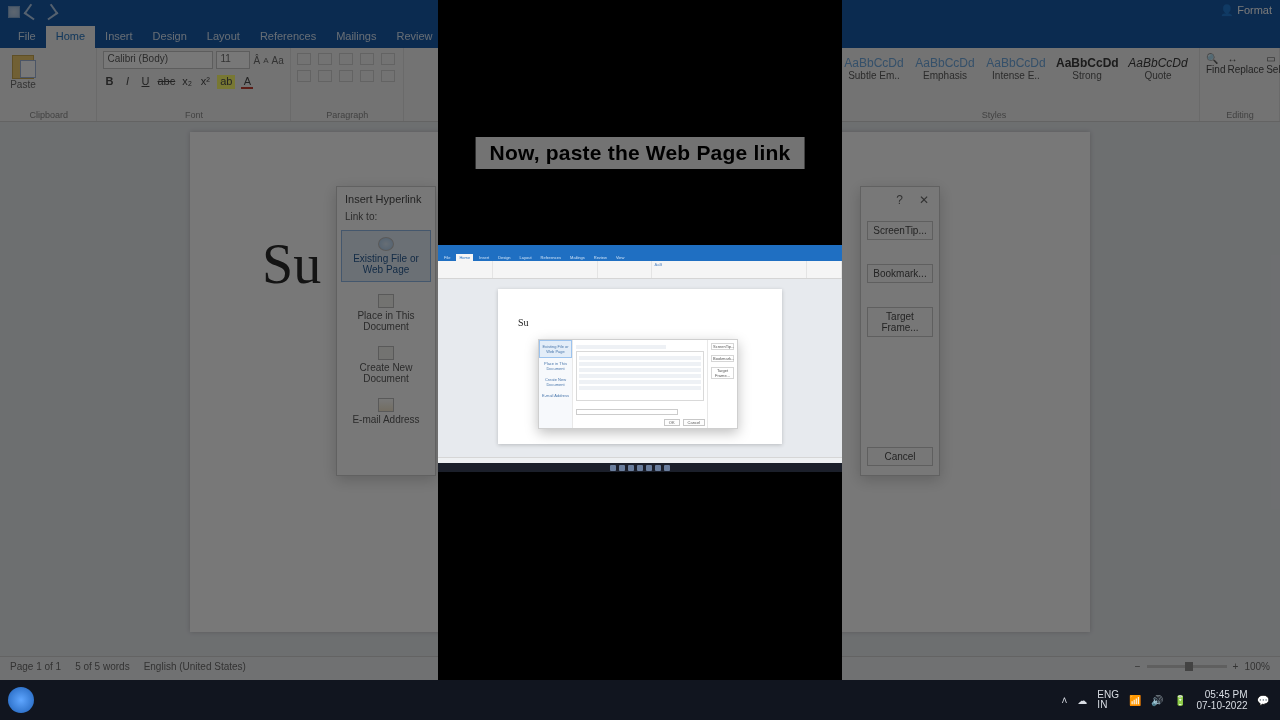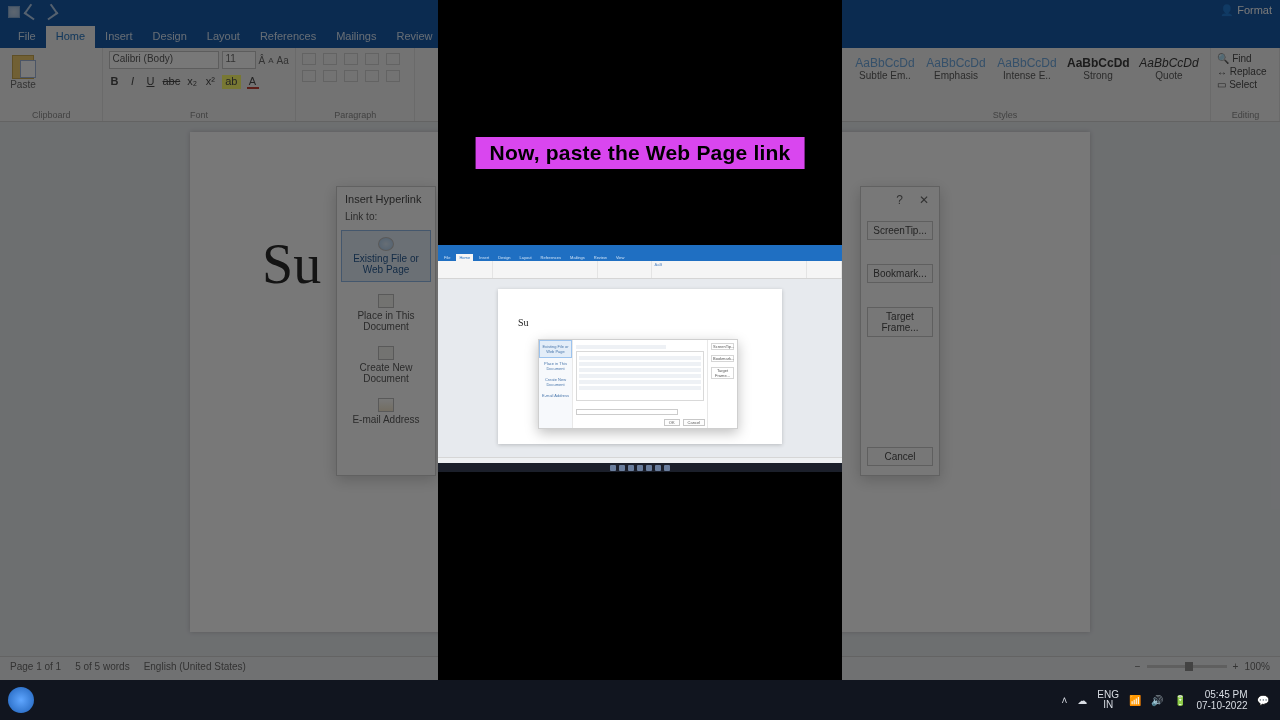--- a/index.html
+++ b/index.html
@@ -43,21 +43,21 @@
   .b { font-weight:bold; } .i { font-style:italic; } .u { text-decoration:underline; }
 
   .para-icons { display:flex; flex-wrap:wrap; gap:5px 7px; padding-top:2px;}
   .pi { width:14px; height:12px; border:1px solid #bbb; opacity:0.6;}
 
   .styles-row { display:flex; gap:9px; padding:5px 4px 0;}
   .style-chip { text-align:center; font-size:10px; color:#555; width:62px;}
   .style-chip .preview { font-size:12px; color:#333; }
   .style-chip.subtle .preview { color:#6aa6df; }
   .style-chip.strong .preview { font-weight:bold; }
-  .editing-col { display:flex; flex-direction:column; gap:2px; font-size:10px; color:#444; padding-top:2px;}
+  .editing-col { display:flex; gap:2px; font-size:10px; color:#444; padding-top:2px;}
 
   .bg-docarea { position:absolute; top:122px; left:0; right:0; bottom:64px; background:#e7eaee; }
   .bg-page { position:absolute; top:10px; left:190px; width:900px; height:500px; background:#fff; box-shadow:0 0 5px rgba(0,0,0,0.2); padding:100px 72px; }
   .bg-page h1 { font-family:"Times New Roman",serif; font-size:56px; font-weight:normal; color:#222; }
 
   
   .dlg-left { position:absolute; top:186px; left:336px; width:100px; height:290px; background:#fff; border:1px solid #ccc; box-shadow:0 4px 14px rgba(0,0,0,0.2);}
   .dlg-left-title { font-size:11px; color:#444; padding:6px 8px; }
   .dlg-left-sel { background:#e3edf8; border:1px solid #8cb6e6; margin:4px; padding:6px 2px; text-align:center; font-size:10px; color:#215690;}
   .dlg-left-item { text-align:center; font-size:10px; color:#555; padding:8px 2px 6px;}
@@ -75,21 +75,21 @@
 
   
   .taskbar { position:absolute; left:0; right:0; bottom:0; height:40px; background:#11151f; display:flex; align-items:center; color:#d9dde4; font-size:10px; }
   .tb-start { width:26px; height:26px; margin-left:8px; border-radius:50%; background:radial-gradient(circle,#5fa6ff 0%, #2b6ec6 80%); }
   .tb-right { position:absolute; right:10px; display:flex; align-items:center; gap:10px; }
   .tb-time { text-align:right; line-height:11px; }
 
   
   .video-col { position:absolute; left:438px; top:0; width:404px; height:720px; background:#000; }
   .caption { position:absolute; top:137px; left:50%; transform:translateX(-50%); text-align:center; }
-  .caption span { display:block; background:#d946ef; color:#000; font-weight:800; font-size:21px; padding:4px 14px; letter-spacing:0.2px; white-space:nowrap; }
+  .caption span { display:block; background:#737373; color:#000; font-weight:800; font-size:21px; padding:4px 14px; letter-spacing:0.2px; white-space:nowrap; }
   .caption span + span { margin-top:0px; }
 
   
   .inner { position:absolute; top:245px; left:0; width:404px; height:227px; background:#dfe4eb; font-size:5px; color:#555; }
   .inner-title { height:8px; background:#1f6fc2; }
   .inner-tabs { height:8px; background:#1f6fc2; display:flex; gap:3px; padding:1px 3px 0; font-size:4px; color:#cfe3f7;}
   .inner-tab { padding:1px 3px; }
   .inner-tab.active { background:#f5f5f5; color:#1f6fc2;}
   .inner-ribbon { height:18px; background:#f5f5f5; border-bottom:1px solid #d5d5d5; display:flex; font-size:4px;}
   .inner-ribbon .seg { border-right:1px solid #e4e4e4; padding:1px 2px; flex:1;}
@@ -344,21 +344,21 @@
     </div>
   </div>
 
 </div>
 
 <div class="taskbar">
   <div class="tb-start"></div>
   <div class="tb-right">
     <span>˄</span>
     <span>☁</span>
-    <div style="text-align:center;line-height:10px;">
+    <div style="text-align:left;line-height:10px;">
       <div>ENG</div>
         <div>IN</div>
     </div>
     <span>📶</span>
     <span>🔊</span>
     <span>🔋</span>
     <div class="tb-time">
       <div>05:45 PM</div>
       <div>07-10-2022</div>
     </div>

